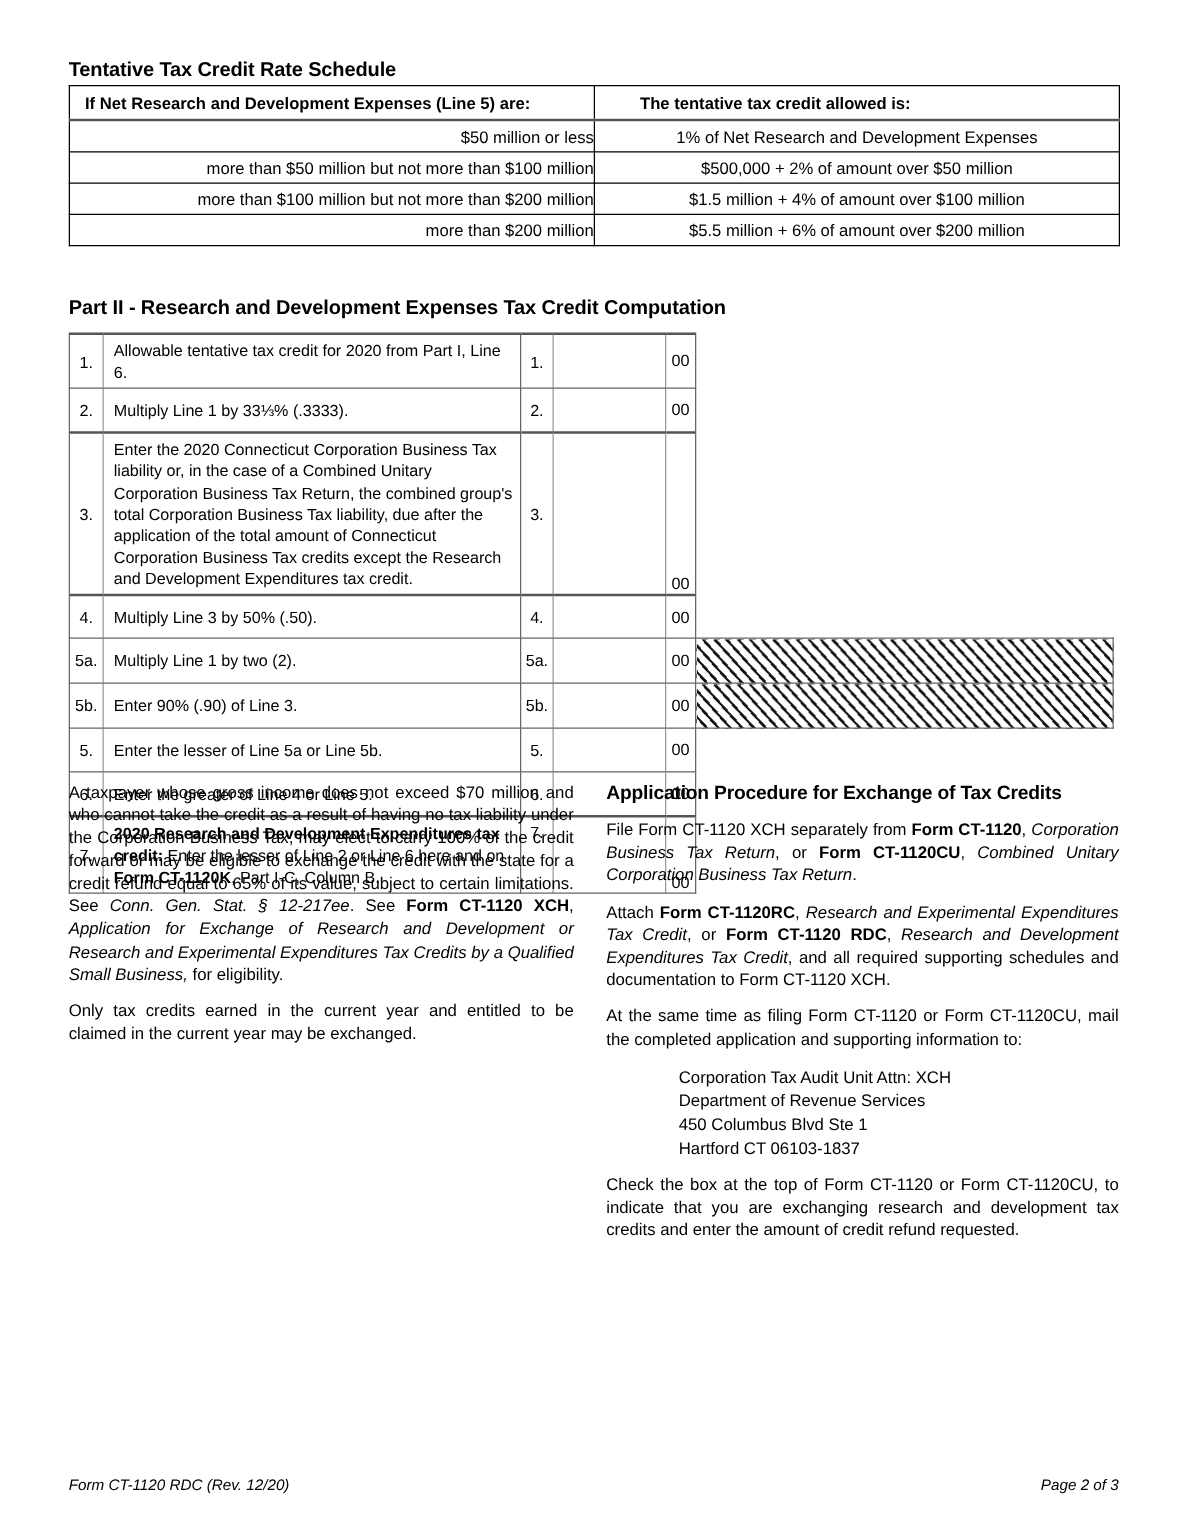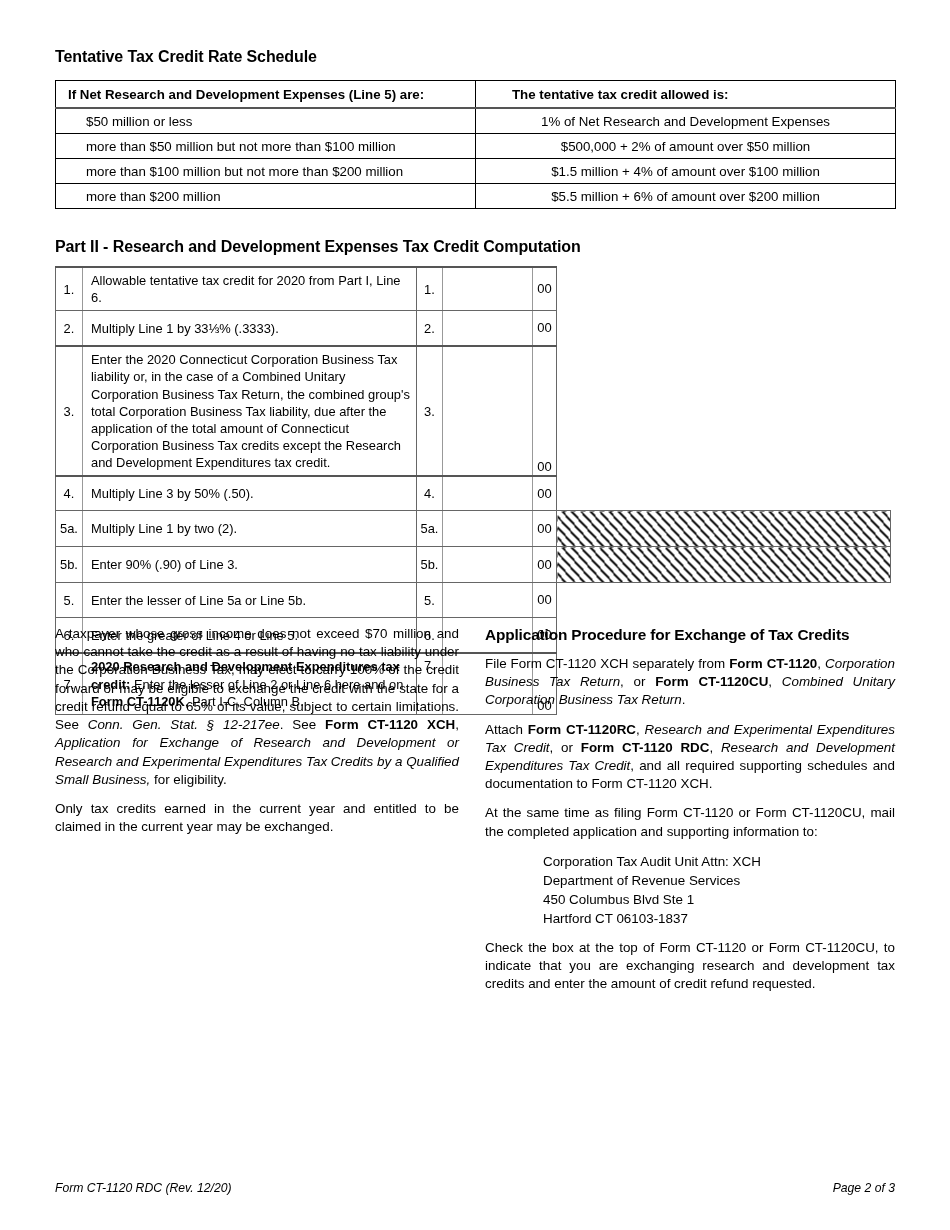--- a/index.html
+++ b/index.html
@@ -32,21 +32,21 @@
   #rate-schedule-heading {
     position: absolute;
     left: 55px;
     top: 48px;
   }
 
   
   #rate-schedule-table {
     position: absolute;
     left: 55px;
-    top: 80px;
+    top: 68px;
     width: 840px;
     border-collapse: collapse;
     table-layout: fixed;
     padding-left: 26px;
   }
   #rate-schedule-table td,
   #rate-schedule-table th {
     border: 1px solid #000;
     font-size: 13.3px;
     height: 22px;
@@ -60,21 +60,21 @@
     border-bottom: 2px solid #555;
     height: 24px;
   }
   #rate-schedule-table thead th.col-right {
     padding-left: 36px;
   }
   #rate-schedule-table tbody td {
     text-align: center;
   }
   #rate-schedule-table tbody td.col-left {
-    text-align: left;
+    text-align: right;
     padding-left: 30px;
   }
   #rate-schedule-table col.c1 { width: 420px; }
   #rate-schedule-table col.c2 { width: 420px; }
 
   
   #part2-heading {
     position: absolute;
     left: 55px;
     top: 238px;

